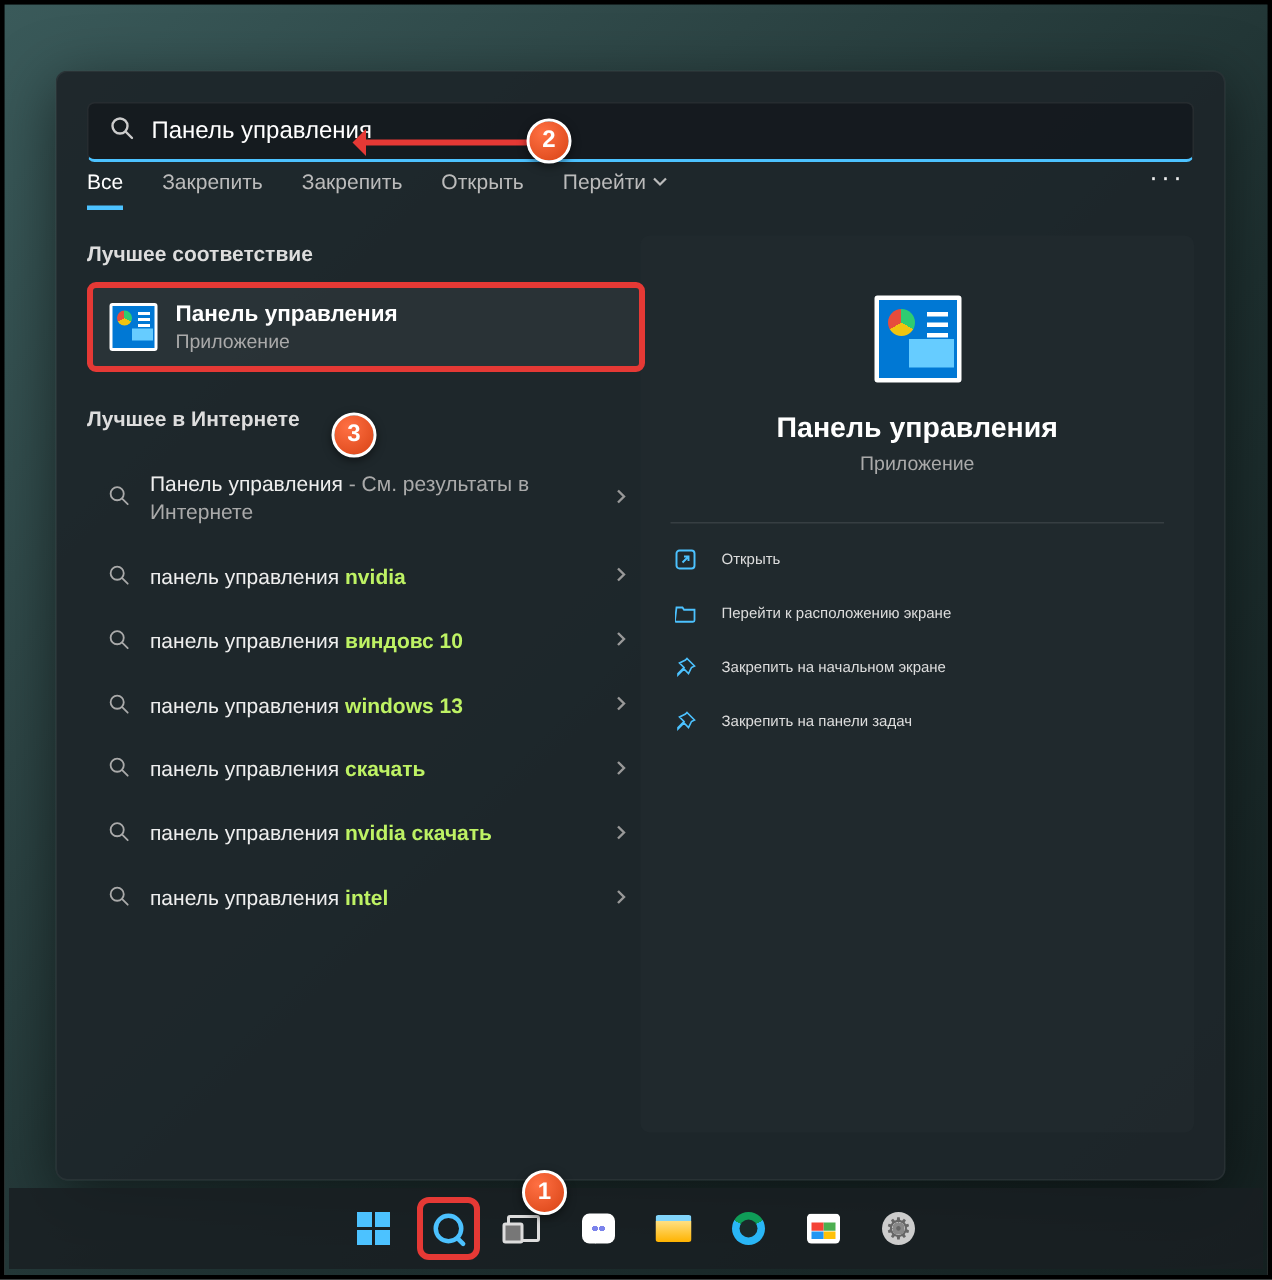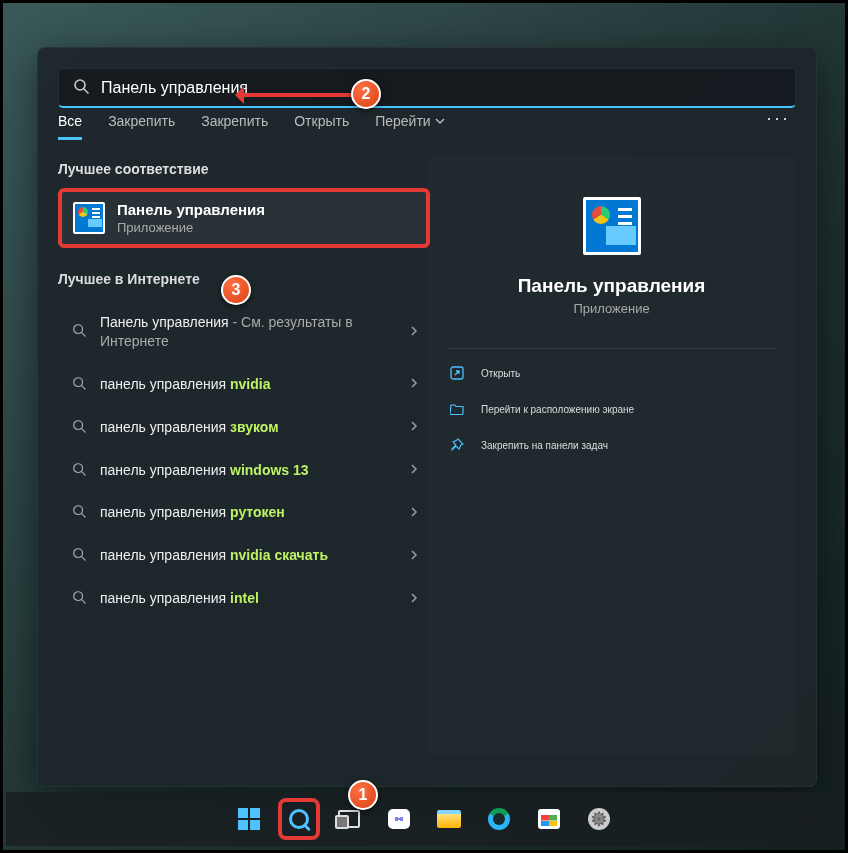--- a/index.html
+++ b/index.html
@@ -236,21 +236,21 @@
               </svg>
     </span>
           </div>
           <div class="search-row">
     <span class="s-icon">
       <svg width="14" height="14" viewBox="0 0 16 16">
                 <circle cx="7" cy="7" r="5" stroke="#aaa" stroke-width="1.4" fill="none"></circle>
                 <line x1="11" y1="11" x2="15" y2="15" stroke="#aaa" stroke-width="1.4" stroke-linecap="round"></line>
               </svg>
     </span>
-    <span class="s-text">панель управления <strong>звуком</strong><span class="suffix"></span></span>
+    <span class="s-text">панель управления <strong>виндовс 10</strong><span class="suffix"></span></span>
     <span class="chev">
       <svg width="10" height="12" viewBox="0 0 10 12">
                 <path d="M3 2 L7 6 L3 10" stroke="#999" stroke-width="1.6" fill="none"></path>
               </svg>
     </span>
           </div>
           <div class="search-row">
     <span class="s-icon">
       <svg width="14" height="14" viewBox="0 0 16 16">
                 <circle cx="7" cy="7" r="5" stroke="#aaa" stroke-width="1.4" fill="none"></circle>
@@ -264,21 +264,21 @@
               </svg>
     </span>
           </div>
           <div class="search-row">
     <span class="s-icon">
       <svg width="14" height="14" viewBox="0 0 16 16">
                 <circle cx="7" cy="7" r="5" stroke="#aaa" stroke-width="1.4" fill="none"></circle>
                 <line x1="11" y1="11" x2="15" y2="15" stroke="#aaa" stroke-width="1.4" stroke-linecap="round"></line>
               </svg>
     </span>
-    <span class="s-text">панель управления <strong>рутокен</strong><span class="suffix"></span></span>
+    <span class="s-text">панель управления <strong>скачать</strong><span class="suffix"></span></span>
     <span class="chev">
       <svg width="10" height="12" viewBox="0 0 10 12">
                 <path d="M3 2 L7 6 L3 10" stroke="#999" stroke-width="1.6" fill="none"></path>
               </svg>
     </span>
           </div>
           <div class="search-row">
     <span class="s-icon">
       <svg width="14" height="14" viewBox="0 0 16 16">
                 <circle cx="7" cy="7" r="5" stroke="#aaa" stroke-width="1.4" fill="none"></circle>
@@ -332,20 +332,28 @@
             </svg>
           </span>
         <span>Перейти к расположению экране</span>
       </div>
       <div class="action-row">
         <span class="a-icon">
             <svg width="14" height="14" viewBox="0 0 14 14">
               <path d="M8 1 l5 5 -2 1 -2 4 -3 -3 -4 4 0 -1 4 -4 -3 -3 4 -2 z" stroke="#4cc2ff" fill="none" stroke-width="1.1"></path>
             </svg>
           </span>
+        <span>Закрепить на начальном экране</span>
+      </div>
+      <div class="action-row">
+        <span class="a-icon">
+            <svg width="14" height="14" viewBox="0 0 14 14">
+              <path d="M8 1 l5 5 -2 1 -2 4 -3 -3 -4 4 0 -1 4 -4 -3 -3 4 -2 z" stroke="#4cc2ff" fill="none" stroke-width="1.1"></path>
+            </svg>
+          </span>
         <span>Закрепить на панели задач</span>
       </div>
     </div>
   </div>
 </div>
 
 <div class="taskbar">
   <div class="tb-btn">
       <div class="start-icon">
         <span></span>

